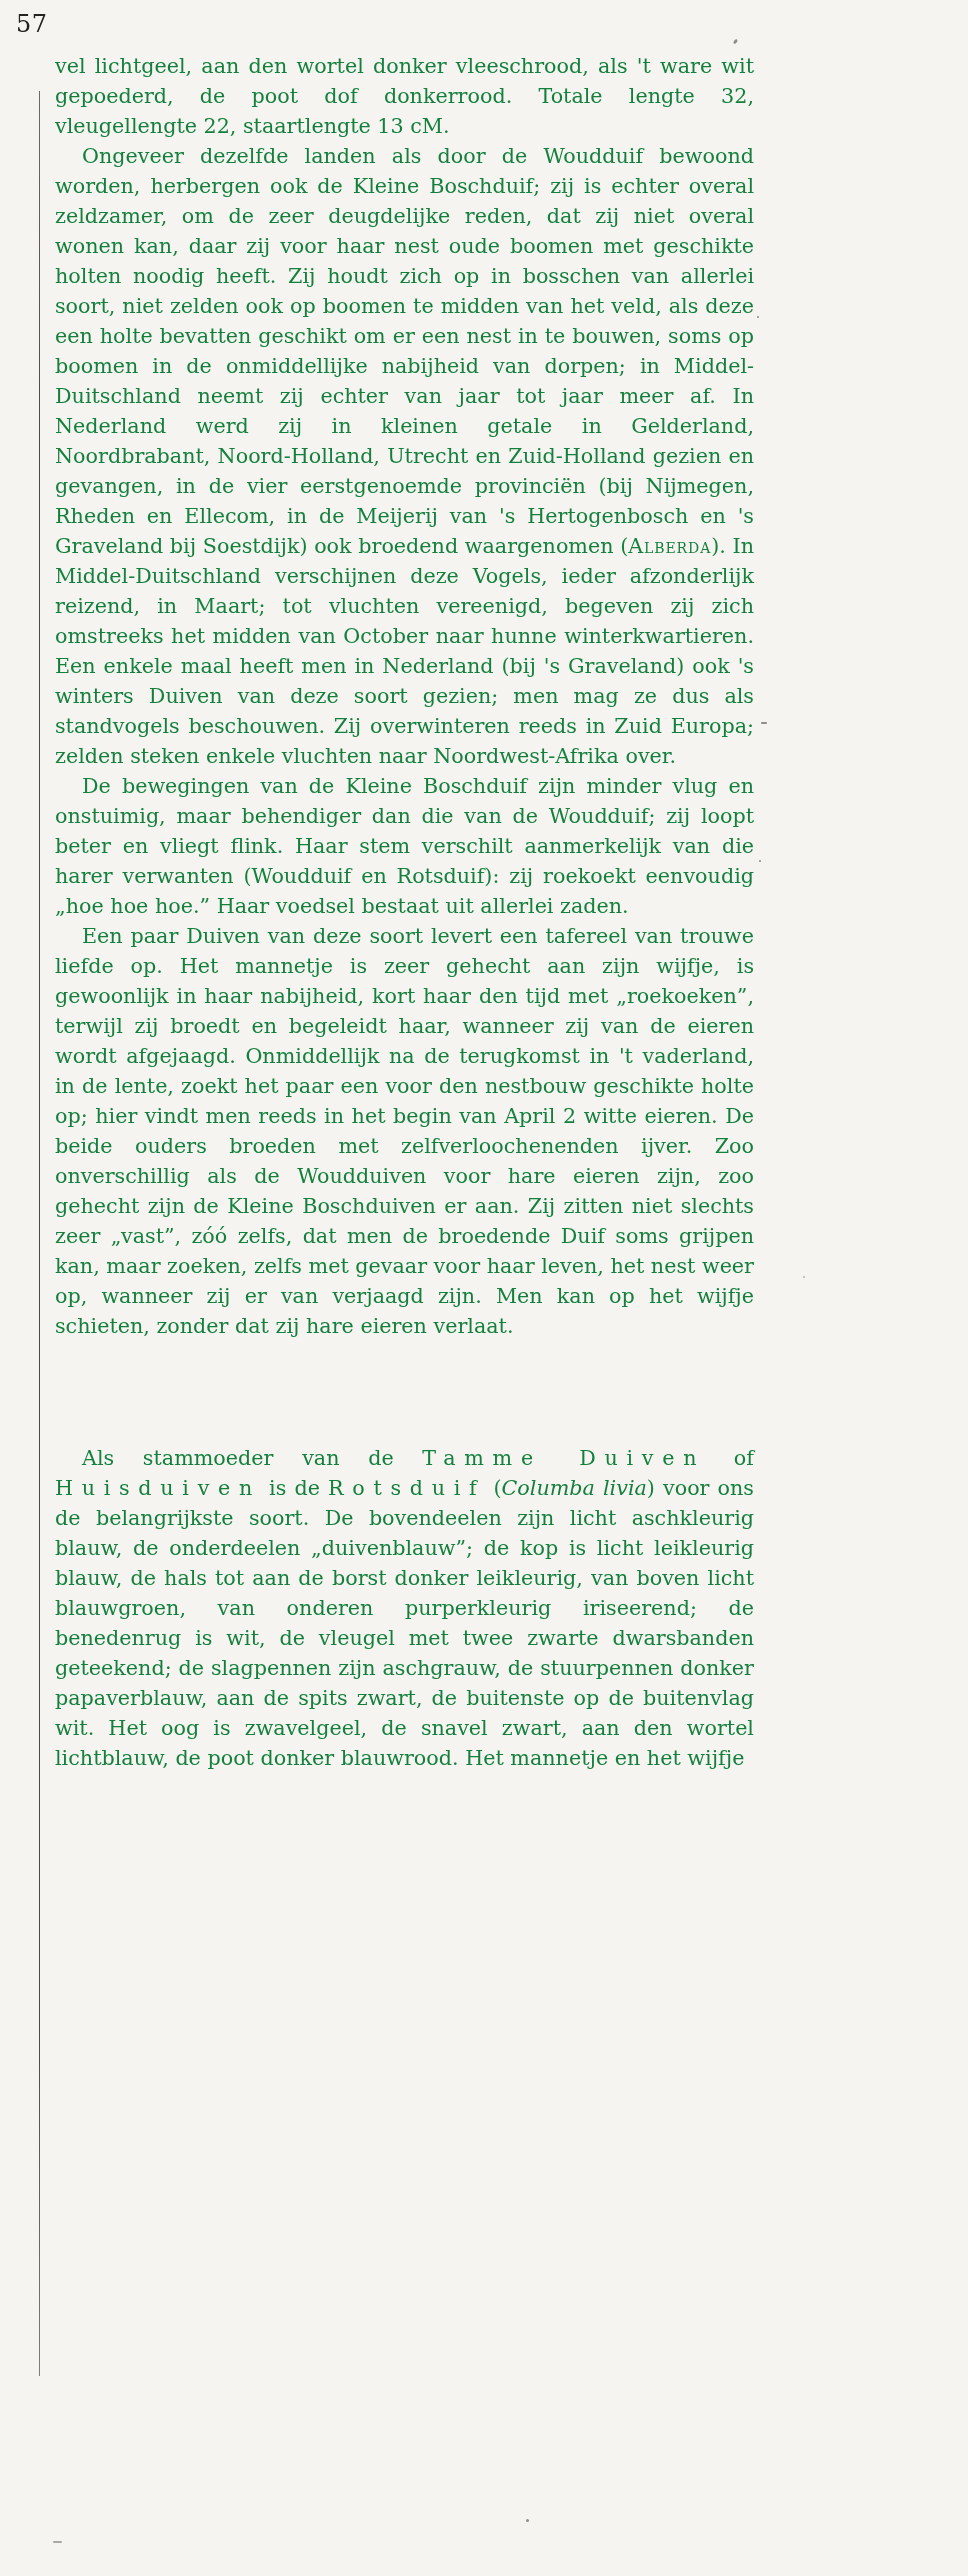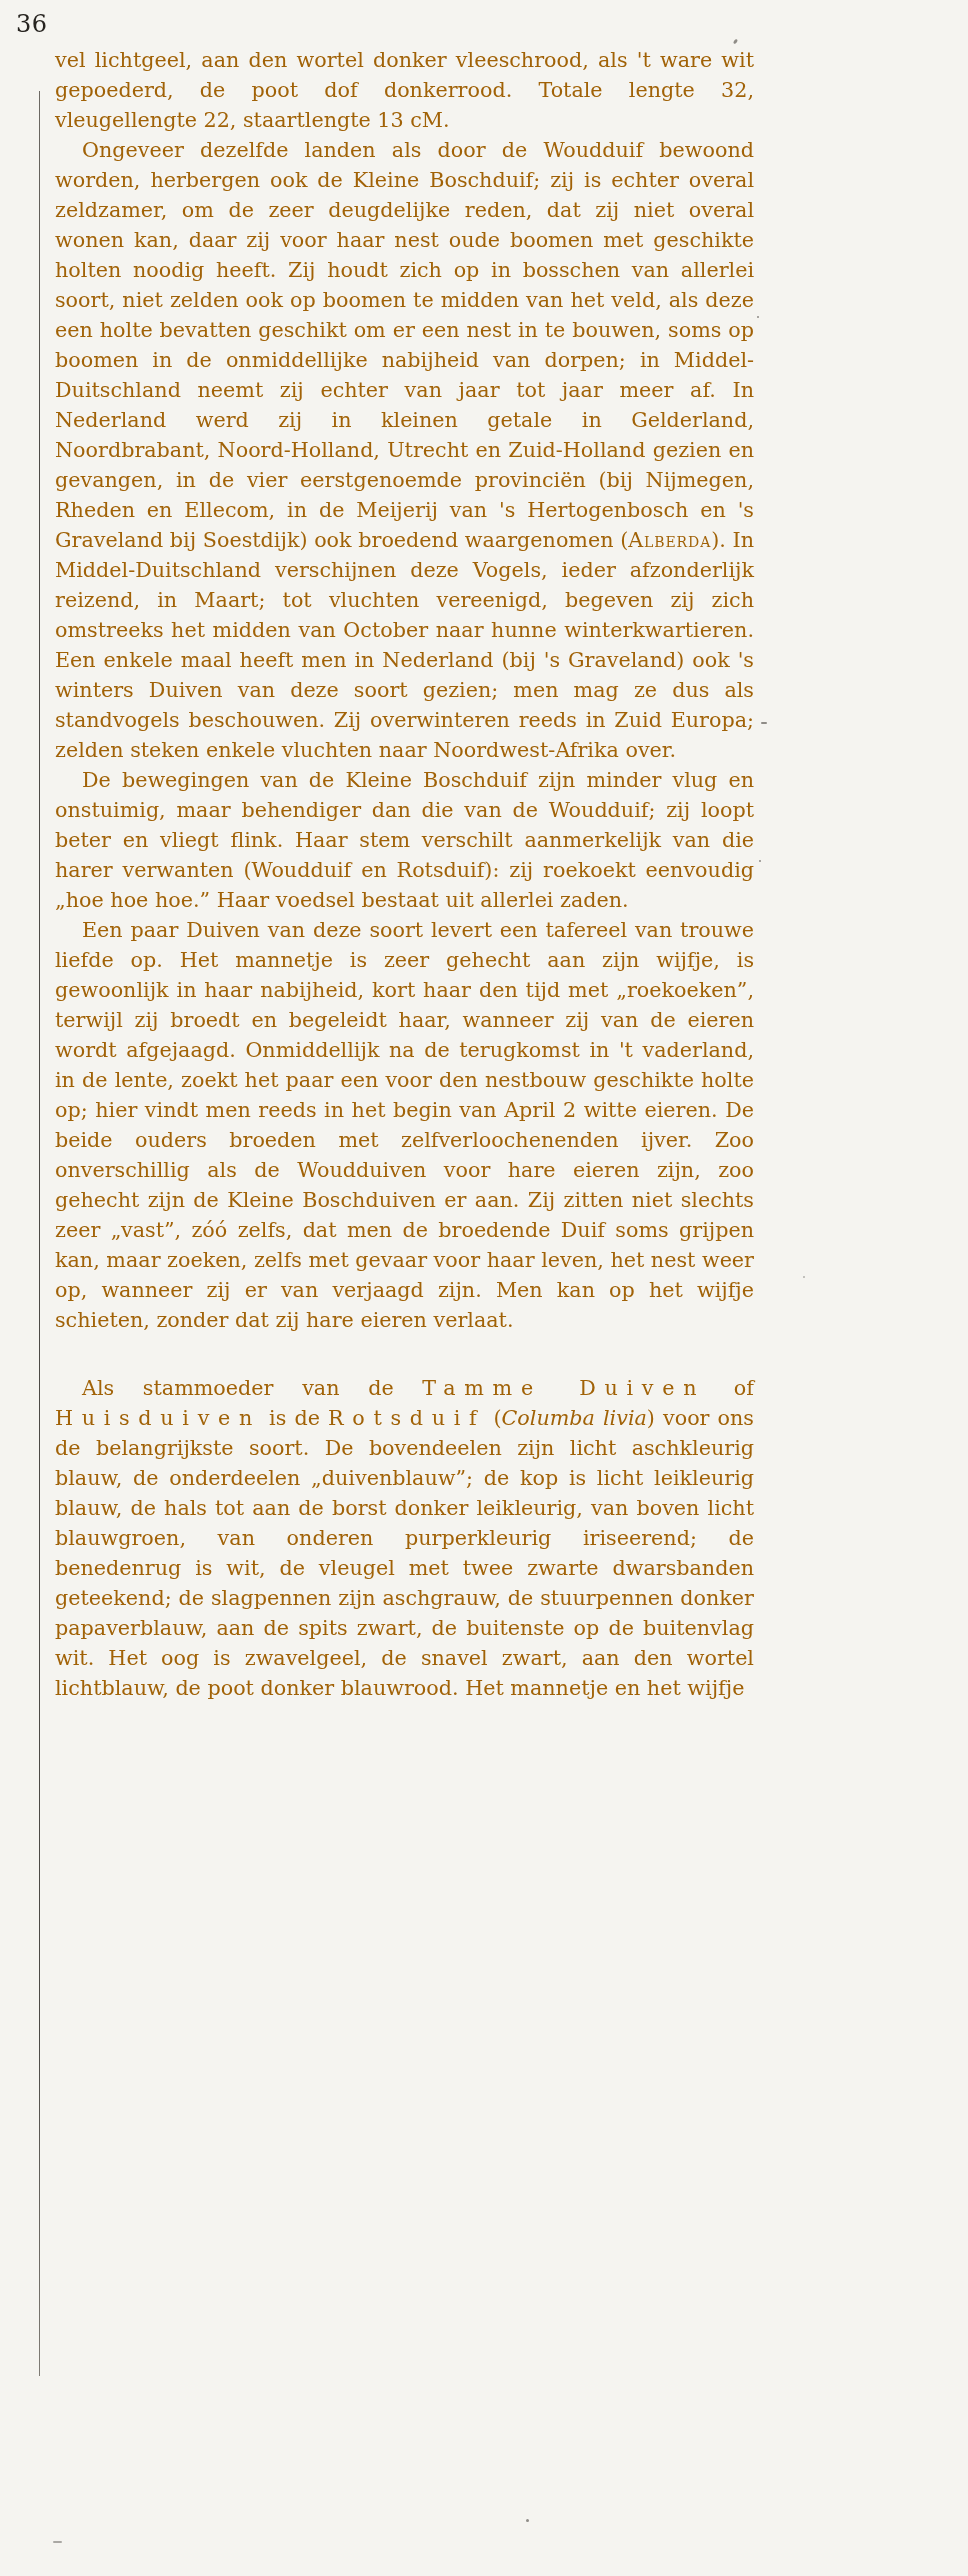--- a/index.html
+++ b/index.html
@@ -28,30 +28,30 @@
     left: 39px;
     top: 91px;
     width: 1.2px;
     height: 2285px;
     background: linear-gradient(#55514b, #2e2c28 15%, #2e2c28 85%, #6a665f);
     opacity: 0.85;
   }
   .text-block {
     position: absolute;
     left: 55px;
-    top: 45px;
+    top: 51px;
     width: 699px;
     font-size: 20.7px;
     line-height: 30px;
     text-align: justify;
-    color: #a16207;
+    color: #15803d;
   }
   .para { margin: 0; }
   .para.indent { text-indent: 27px; }
-  .para.gap-before { margin-top: 38px; }
+  .para.gap-before { margin-top: 102px; }
   .run-normal { }
   .run-italic { font-style: italic; }
   .run-smallcaps { font-variant: small-caps; letter-spacing: 0.9px; }
   .run-spaced { letter-spacing: 0.42em; }
   .speck {
     position: absolute;
     background: #3a3732;
     border-radius: 50%;
     opacity: 0.55;
   }
@@ -60,21 +60,21 @@
   .speck.s3 { left: 761px; top: 722px; width: 5.5px; height: 1.8px; border-radius: 1.2px; }
   .speck.s4 { left: 759px; top: 860px; width: 2.4px; height: 2.4px; }
   .speck.s5 { left: 526px;  top: 2519px; width: 3px; height: 3px; }
   .speck.s6 { left: 53px;   top: 2541px; width: 8.5px; height: 1.8px; border-radius: 1.2px; opacity: 0.4; }
   .speck.s7 { left: 803px; top: 1276px; width: 1.8px; height: 1.8px; opacity: 0.35; }
 </style>
 </head>
 <body>
 
 <div class="page">
-  <div class="page-number">36</div>
+  <div class="page-number">57</div>
 
   <div class="margin-rule"></div>
 
   <div class="text-block">
       <p class="para"><span class="run-normal">vel lichtgeel, aan den wortel donker vleeschrood, als 't ware wit gepoederd, de poot dof donkerrood. Totale lengte 32, vleugellengte 22, staartlengte 13 cM.</span></p>
       <p class="para indent"><span class="run-normal">Ongeveer dezelfde landen als door de Woudduif bewoond worden, herbergen ook de Kleine Boschduif; zij is echter overal zeldzamer, om de zeer deugdelijke reden, dat zij niet overal wonen kan, daar zij voor haar nest oude boomen met geschikte holten noodig heeft. Zij houdt zich op in bosschen van allerlei soort, niet zelden ook op boomen te midden van het veld, als deze een holte bevatten geschikt om er een nest in te bouwen, soms op boomen in de onmiddellijke nabijheid van dorpen; in Middel-Duitschland neemt zij echter van jaar tot jaar meer af. In Nederland werd zij in kleinen getale in Gelderland, Noordbrabant, Noord-Holland, Utrecht en Zuid-Holland gezien en gevangen, in de vier eerstgenoemde provinciën (bij Nijmegen, Rheden en Ellecom, in de Meijerij van 's Hertogenbosch en 's Graveland bij Soestdijk) ook broedend waargenomen (</span><span class="run-smallcaps">Alberda</span><span class="run-normal">). In Middel-Duitschland verschijnen deze Vogels, ieder afzonderlijk reizend, in Maart; tot vluchten vereenigd, begeven zij zich omstreeks het midden van October naar hunne winterkwartieren. Een enkele maal heeft men in Nederland (bij 's Graveland) ook 's winters Duiven van deze soort gezien; men mag ze dus als standvogels beschouwen. Zij overwinteren reeds in Zuid Europa; zelden steken enkele vluchten naar Noordwest-Afrika over.</span></p>
       <p class="para indent"><span class="run-normal">De bewegingen van de Kleine Boschduif zijn minder vlug en onstuimig, maar behendiger dan die van de Woudduif; zij loopt beter en vliegt flink. Haar stem verschilt aanmerkelijk van die harer verwanten (Woudduif en Rotsduif): zij roekoekt eenvoudig „hoe hoe hoe.” Haar voedsel bestaat uit allerlei zaden.</span></p>
       <p class="para indent"><span class="run-normal">Een paar Duiven van deze soort levert een tafereel van trouwe liefde op. Het mannetje is zeer gehecht aan zijn wijfje, is gewoonlijk in haar nabijheid, kort haar den tijd met „roekoeken”, terwijl zij broedt en begeleidt haar, wanneer zij van de eieren wordt afgejaagd. Onmiddellijk na de terugkomst in 't vaderland, in de lente, zoekt het paar een voor den nestbouw geschikte holte op; hier vindt men reeds in het begin van April 2 witte eieren. De beide ouders broeden met zelfverloochenenden ijver. Zoo onverschillig als de Woudduiven voor hare eieren zijn, zoo gehecht zijn de Kleine Boschduiven er aan. Zij zitten niet slechts zeer „vast”, zóó zelfs, dat men de broedende Duif soms grijpen kan, maar zoeken, zelfs met gevaar voor haar leven, het nest weer op, wanneer zij er van verjaagd zijn. Men kan op het wijfje schieten, zonder dat zij hare eieren verlaat.</span></p>
       <p class="para indent gap-before"><span class="run-normal">Als stammoeder van de </span><span class="run-spaced">Tamme Duiven</span><span class="run-normal"> of </span><span class="run-spaced">Huisduiven</span><span class="run-normal"> is de </span><span class="run-spaced">Rotsduif</span><span class="run-normal"> (</span><span class="run-italic">Columba livia</span><span class="run-normal">) voor ons de belangrijkste soort. De bovendeelen zijn licht aschkleurig blauw, de onderdeelen „duivenblauw”; de kop is licht leikleurig blauw, de hals tot aan de borst donker leikleurig, van boven licht blauwgroen, van onderen purperkleurig iriseerend; de benedenrug is wit, de vleugel met twee zwarte dwarsbanden geteekend; de slagpennen zijn aschgrauw, de stuurpennen donker papaverblauw, aan de spits zwart, de buitenste op de buitenvlag wit. Het oog is zwavelgeel, de snavel zwart, aan den wortel lichtblauw, de poot donker blauwrood. Het mannetje en het wijfje</span></p>
     </div>

